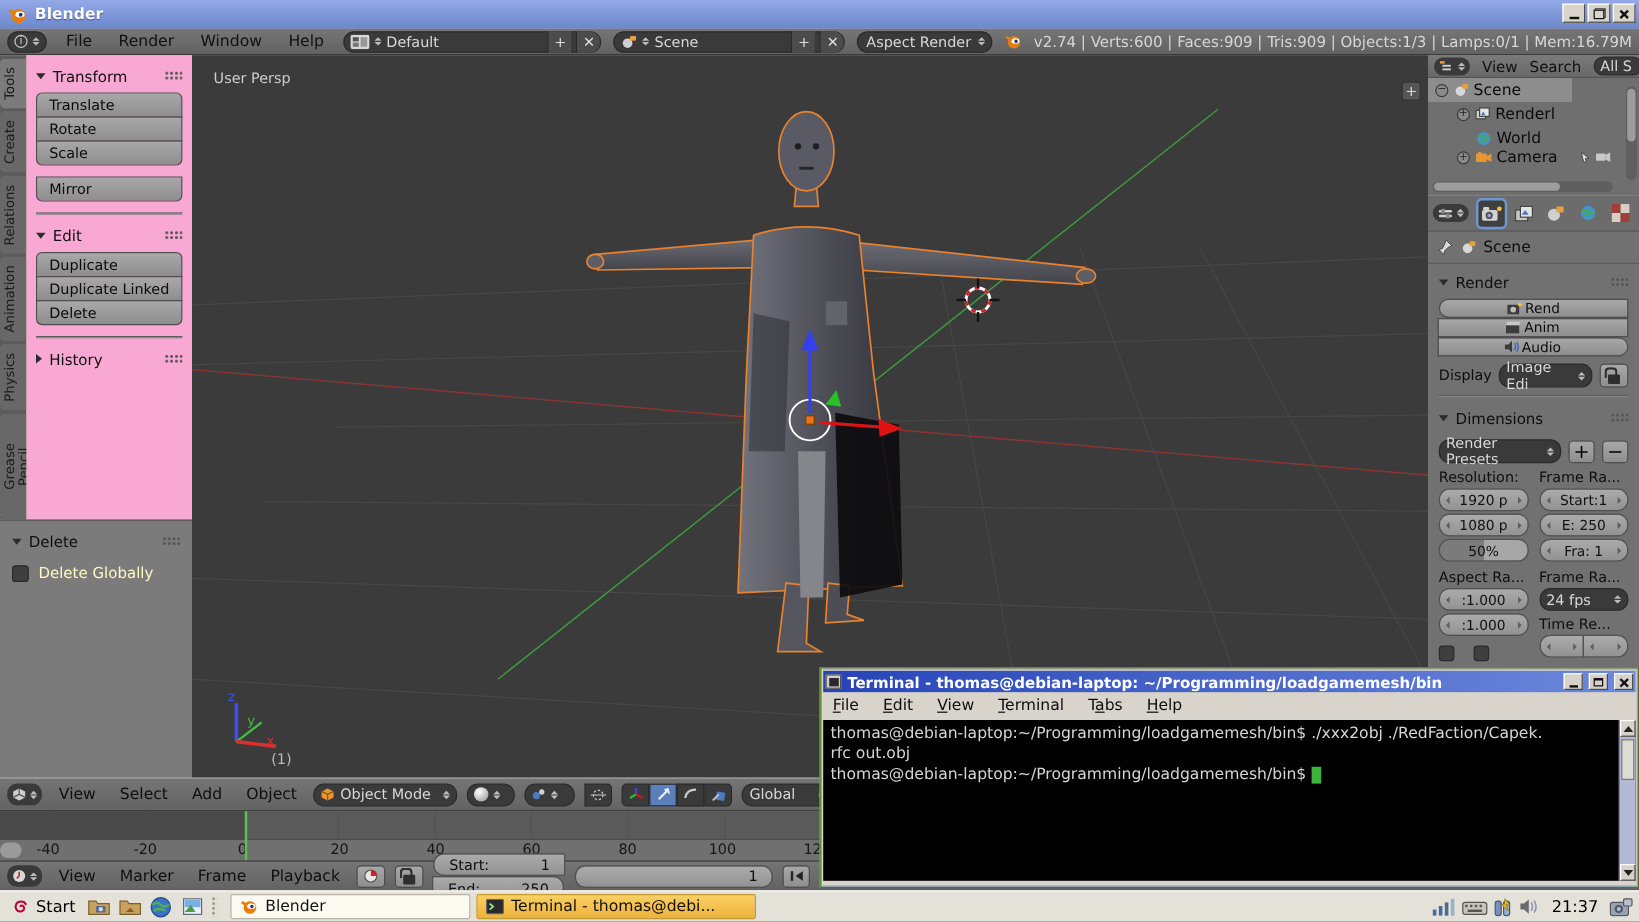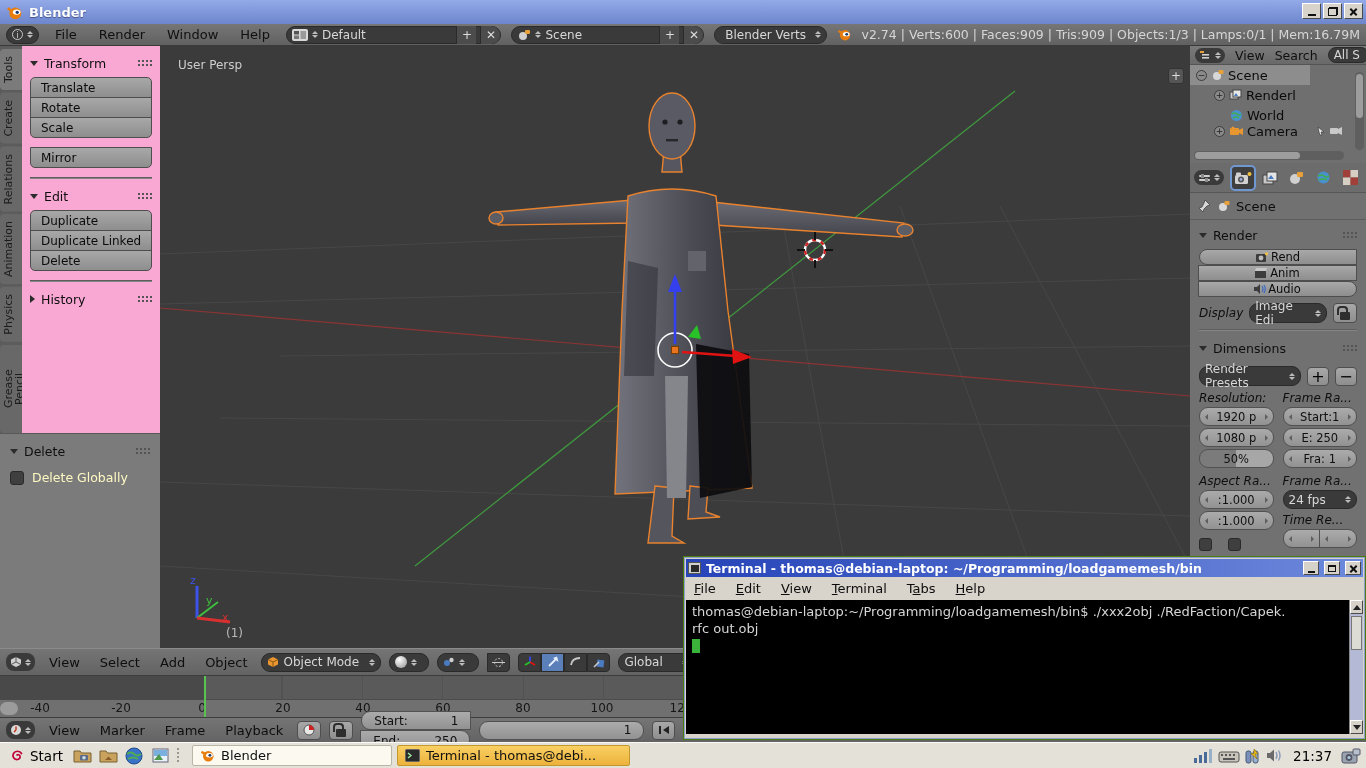--- a/index.html
+++ b/index.html
@@ -93,21 +93,21 @@
 .ptab.active{background:#3f3f3f;outline:2px solid #6f97d2;outline-offset:-1px;}
 #pin-row{height:27px;display:flex;align-items:center;gap:6px;padding:0 8px;font-size:13px;color:#0d0d0d;
  border-bottom:1px solid #5c5c5c;}
 .prop-body{padding:4px 9px;}
 .pr-btnrow{display:flex;margin:3px 0 6px 0;flex-direction:column;}
 .pr-btn{flex:1;height:22px;background:linear-gradient(#a8a8a8,#8e8e8e);border:1px solid #4e4e4e;
  font-size:11.5px;color:#0c0c0c;display:flex;align-items:center;justify-content:center;gap:2px;margin-left:-1px;}
 .pr-btn:first-child{border-radius:11px 0 0 11px;margin-left:0;}
 .pr-btn:last-child{border-radius:0 11px 11px 0;}
 .row{display:flex;align-items:center;gap:6px;margin:4px 0;}
-.lbl{font-size:12px;color:#0e0e0e;font-style:italic;}
+.lbl{font-size:12px;color:#0e0e0e;}
 .nf{position:relative;height:19px;background:linear-gradient(#ababab,#929292);border:1px solid #515151;
  border-radius:9px;display:flex;align-items:center;justify-content:center;font-size:11.5px;color:#101010;}
 .nf::before{content:"";position:absolute;left:5px;top:6px;border:3.5px solid transparent;border-right-color:#5e5e5e;border-left-width:0;}
 .nf::after{content:"";position:absolute;right:5px;top:6px;border:3.5px solid transparent;border-left-color:#5e5e5e;border-right-width:0;}
 .nf.slider{background:linear-gradient(to right,#7b7b7b 0 50%,#a7a7a7 50%);}
 .nf.slider::before,.nf.slider::after{display:none;}
 .cols{display:flex;gap:9px;}
 .col{flex:1;display:flex;flex-direction:column;gap:2px;}
 .sq{width:13px;height:13px;background:#3f3f3f;border:1px solid #2a2a2a;border-radius:3px;}
 .chk-s{position:relative;width:13px;height:13px;background:#3f3f3f;border:1px solid #2a2a2a;border-radius:3px;}
@@ -249,21 +249,21 @@
         </svg>
       <span class="updn">
           <i class="u"></i>
           <i class="d"></i>
         </span>
       <span style="flex:1">Scene</span>
       <span class="pill-btn">+</span>
       <span class="pill-btn last">✕</span>
     </div>
     <div class="dark-pill" style="width:128px">
-      <span style="flex:1;text-align:center">Blender Verts</span>
+      <span style="flex:1;text-align:center">Aspect Render</span>
       <span class="updn">
           <i class="u"></i>
           <i class="d"></i>
         </span>
     </div>
     <svg width="17" height="17" viewBox="0 0 20 20">
         <circle cx="11" cy="11" r="7" fill="#e87d0d"></circle>
         <ellipse cx="12.5" cy="9.5" rx="4.6" ry="3" fill="#fff"></ellipse>
         <circle cx="13.2" cy="9.8" r="1.9" fill="#1a3a6e"></circle>
         <path d="M2,5 L8,9" stroke="#e87d0d" stroke-width="3"></path>
@@ -858,21 +858,21 @@
     </div>
     <div id="term-menus">
       <span><span class="u">F</span><span>ile</span></span>
       <span><span class="u">E</span><span>dit</span></span>
       <span><span class="u">V</span><span>iew</span></span>
       <span><span class="u">T</span><span>erminal</span></span>
       <span><span>T</span><span class="u">a</span><span>bs</span></span>
       <span><span class="u">H</span><span>elp</span></span>
     </div>
     <div id="term-body">
-      <div id="term-text"><span>thomas@debian-laptop:~/Programming/loadgamemesh/bin$ ./xxx2obj ./RedFaction/Capek.</span><br><span>rfc out.obj</span><br><span id="cursor"></span></div>
+      <div id="term-text"><span>thomas@debian-laptop:~/Programming/loadgamemesh/bin$ ./xxx2obj ./RedFaction/Capek.</span><br><span>rfc out.obj</span><br><span>thomas@debian-laptop:~/Programming/loadgamemesh/bin$ </span><span id="cursor"></span></div>
       <div id="term-scroll">
         <div class="sbtn">
             <span class="tri-u-s"></span>
           </div>
         <div id="term-thumb"></div>
         <span class="spacer"></span>
         <div class="sbtn">
             <span class="tri-d-s"></span>
           </div>
       </div>

